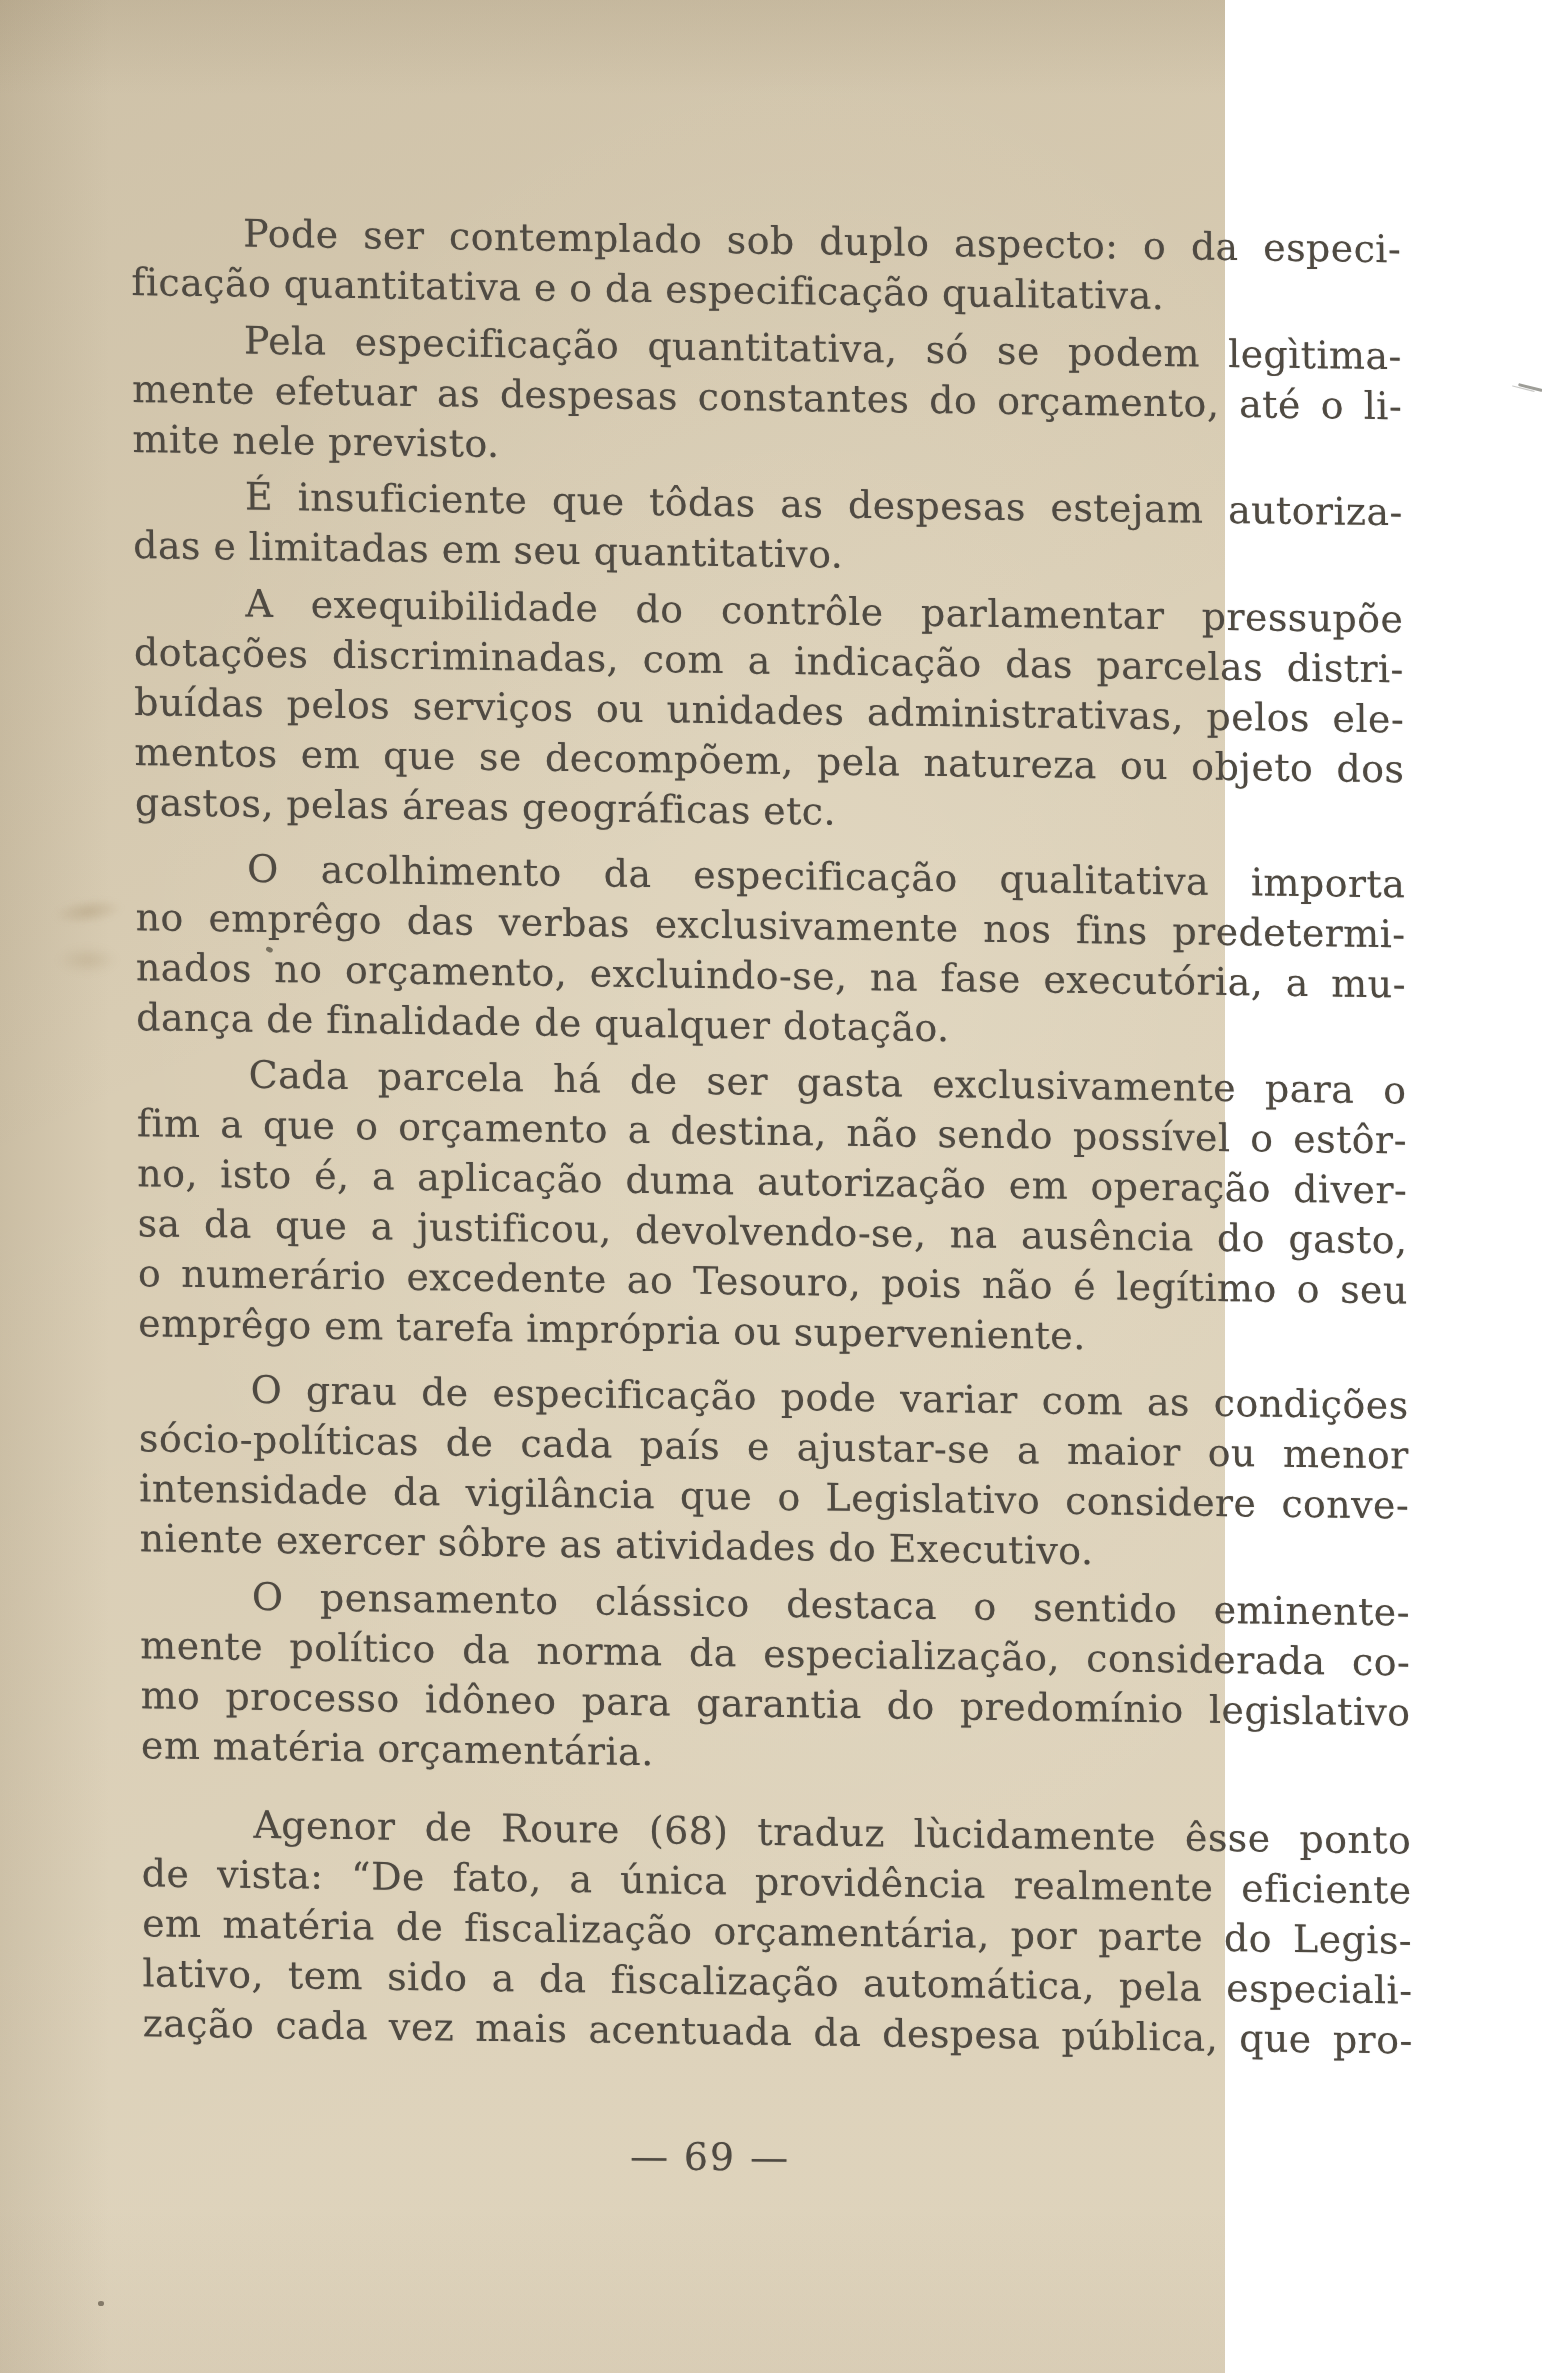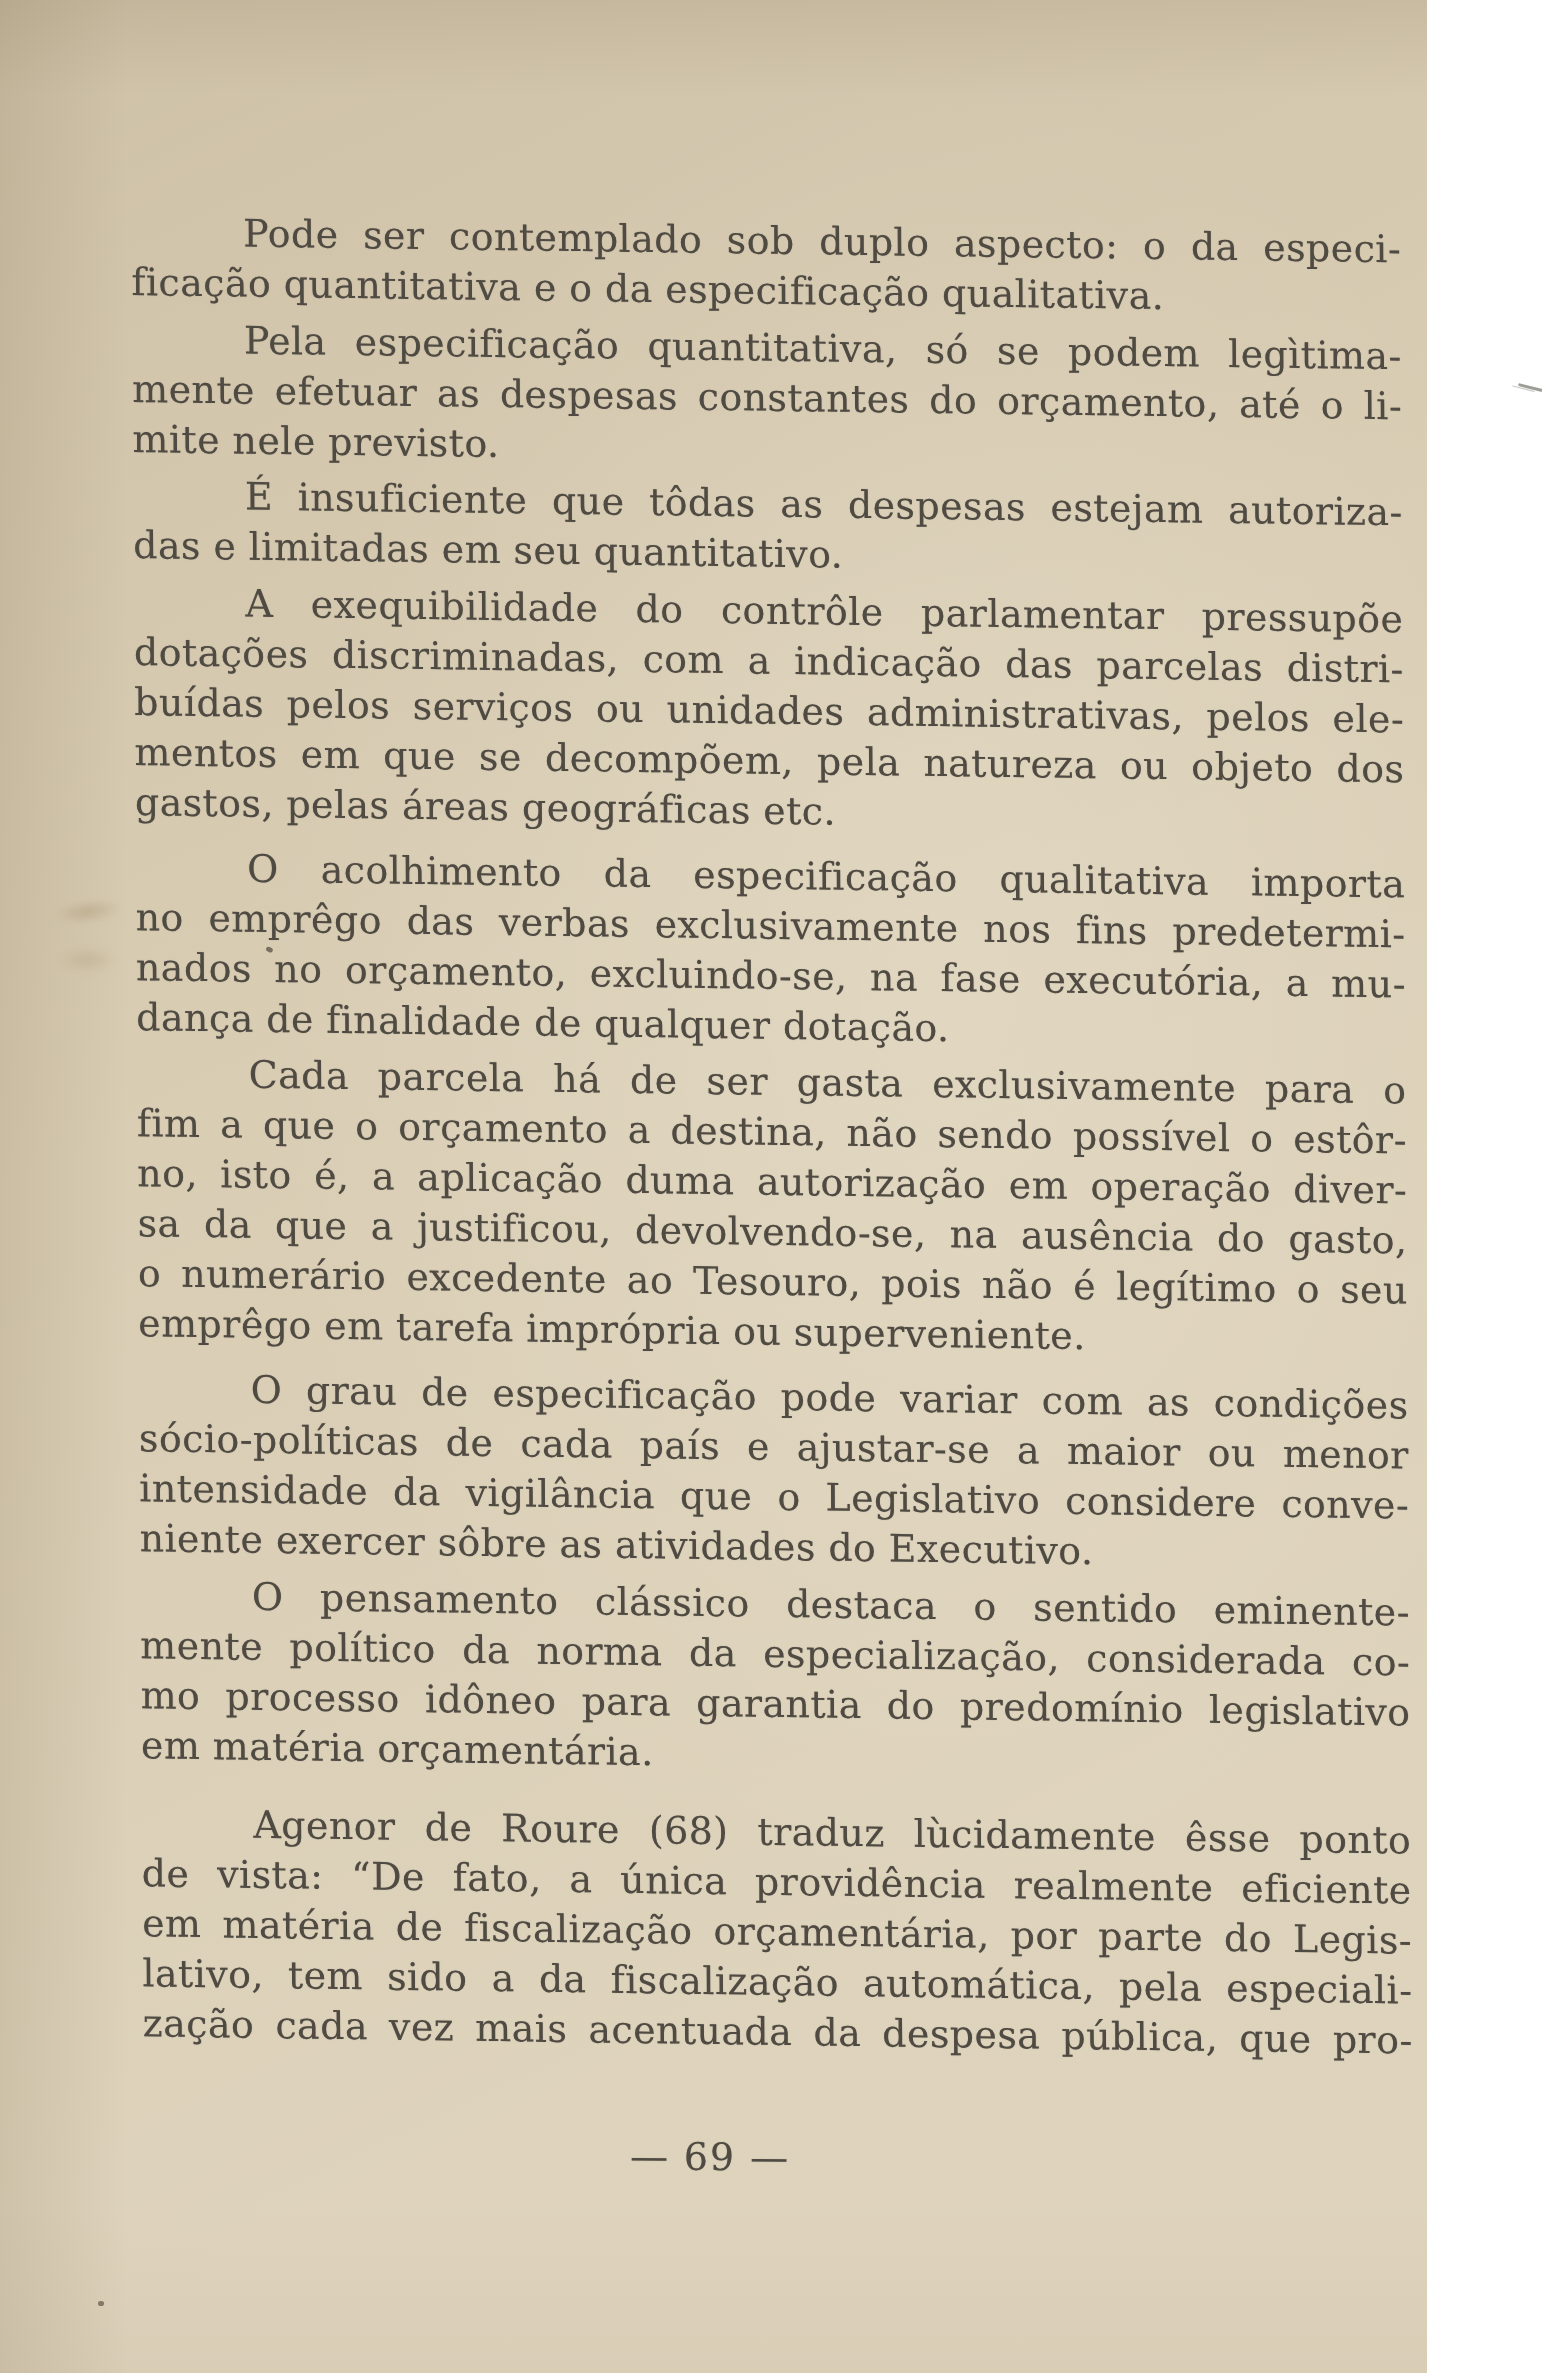--- a/index.html
+++ b/index.html
@@ -7,21 +7,21 @@
     --paper: #d9cdb4;
   }
   html,body{
     margin:0; padding:0;
     width:1543px; height:2373px;
     overflow:hidden;
     font-family:"DejaVu Serif","Liberation Serif",serif;
   }
   .page{
     position:relative;
-    width:1427px; height:2373px;
+    width:1225px; height:2373px;
     background-color:var(--paper);
     background-image:
       linear-gradient(to bottom, rgba(104,84,52,.11), rgba(104,84,52,0) 4%),
       linear-gradient(to right, rgba(104,84,52,.13), rgba(104,84,52,0) 9%),
       linear-gradient(to top, rgba(120,95,70,.05), rgba(120,95,70,0) 7%),
       radial-gradient(ellipse 946px 1325px at 66% 42%, rgba(255,251,238,.20), rgba(255,251,238,0) 72%),
       linear-gradient(155deg, rgba(96,76,45,.09), rgba(96,76,45,0) 40%, rgba(255,250,238,.13) 78%);
   }
   .text-block{
     position:absolute;

